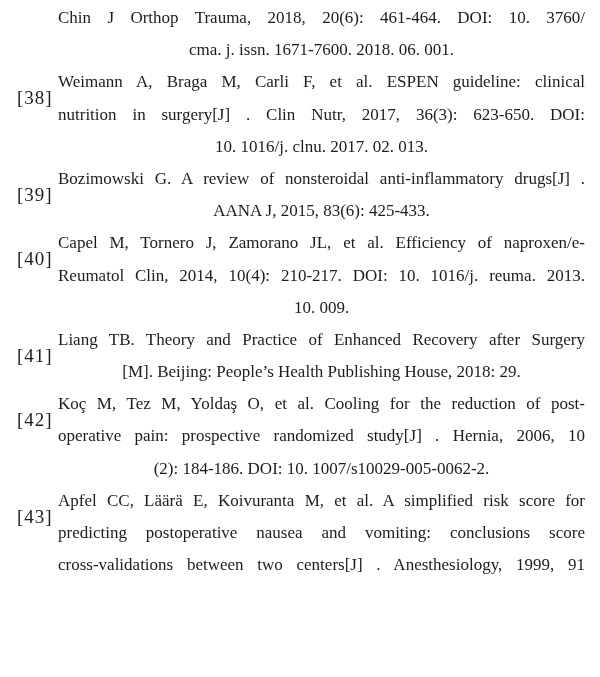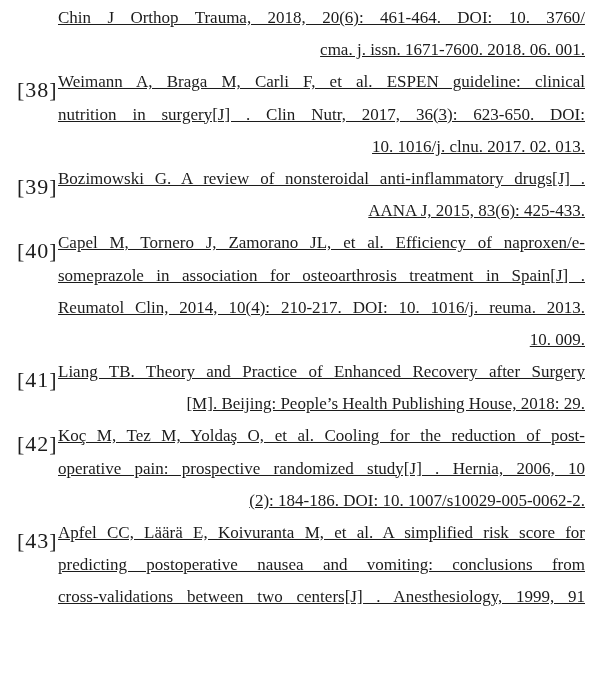--- a/index.html
+++ b/index.html
@@ -16,74 +16,73 @@
   #reference-list {
     padding: 2px 15px 0 58px;
     color: #1c1c1c;
   }
   .entry {
     position: relative;
   }
   .ref-label {
     position: absolute;
     left: -41px;
-    top: 8px;
-    font-size: 22px;
+    top: 16px;
+    font-size: 19px;
     line-height: 32.2px;
     letter-spacing: 1px;
     white-space: nowrap;
   }
   .line {
     font-size: 17px;
     line-height: 32.2px;
     height: 32.2px;
     overflow: hidden;
-    text-align: right;
+    text-align: center;
   }
   .line.just {
     text-align: justify;
     text-align-last: justify;
   }
 </style>
 </head>
 <body>
 
-<div id="reference-list" style="color: rgb(28, 28, 28); text-decoration: underline;">
+<div id="reference-list" style="color: rgb(28, 28, 28);">
     <div class="entry">
       <div class="line just">Chin J Orthop Trauma, 2018, 20(6): 461-464. DOI: 10. 3760/</div>
       <div class="line">cma. j. issn. 1671-7600. 2018. 06. 001.</div>
     </div>
     <div class="entry">
       <span class="ref-label">[38]</span>
       <div class="line just">Weimann A, Braga M, Carli F, et al. ESPEN guideline: clinical</div>
       <div class="line just">nutrition in surgery[J] . Clin Nutr, 2017, 36(3): 623-650. DOI:</div>
       <div class="line">10. 1016/j. clnu. 2017. 02. 013.</div>
     </div>
     <div class="entry">
       <span class="ref-label">[39]</span>
       <div class="line just">Bozimowski G. A review of nonsteroidal anti-inflammatory drugs[J] .</div>
       <div class="line">AANA J, 2015, 83(6): 425-433.</div>
     </div>
     <div class="entry">
       <span class="ref-label">[40]</span>
       <div class="line just">Capel M, Tornero J, Zamorano JL, et al. Efficiency of naproxen/e-</div>
-      <div class="line just">someprazole in association for osteoarthrosis treatment in Spain[J] .</div>
       <div class="line just">Reumatol Clin, 2014, 10(4): 210-217. DOI: 10. 1016/j. reuma. 2013.</div>
       <div class="line">10. 009.</div>
     </div>
     <div class="entry">
       <span class="ref-label">[41]</span>
       <div class="line just">Liang TB. Theory and Practice of Enhanced Recovery after Surgery</div>
       <div class="line">[M]. Beijing: People’s Health Publishing House, 2018: 29.</div>
     </div>
     <div class="entry">
       <span class="ref-label">[42]</span>
       <div class="line just">Koç M, Tez M, Yoldaş O, et al. Cooling for the reduction of post-</div>
       <div class="line just">operative pain: prospective randomized study[J] . Hernia, 2006, 10</div>
       <div class="line">(2): 184-186. DOI: 10. 1007/s10029-005-0062-2.</div>
     </div>
     <div class="entry">
       <span class="ref-label">[43]</span>
       <div class="line just">Apfel CC, Läärä E, Koivuranta M, et al. A simplified risk score for</div>
-      <div class="line just">predicting postoperative nausea and vomiting: conclusions from</div>
+      <div class="line just">predicting postoperative nausea and vomiting: conclusions score</div>
       <div class="line just">cross-validations between two centers[J] . Anesthesiology, 1999, 91</div>
     </div>
   </div>
 
 </body></html>

